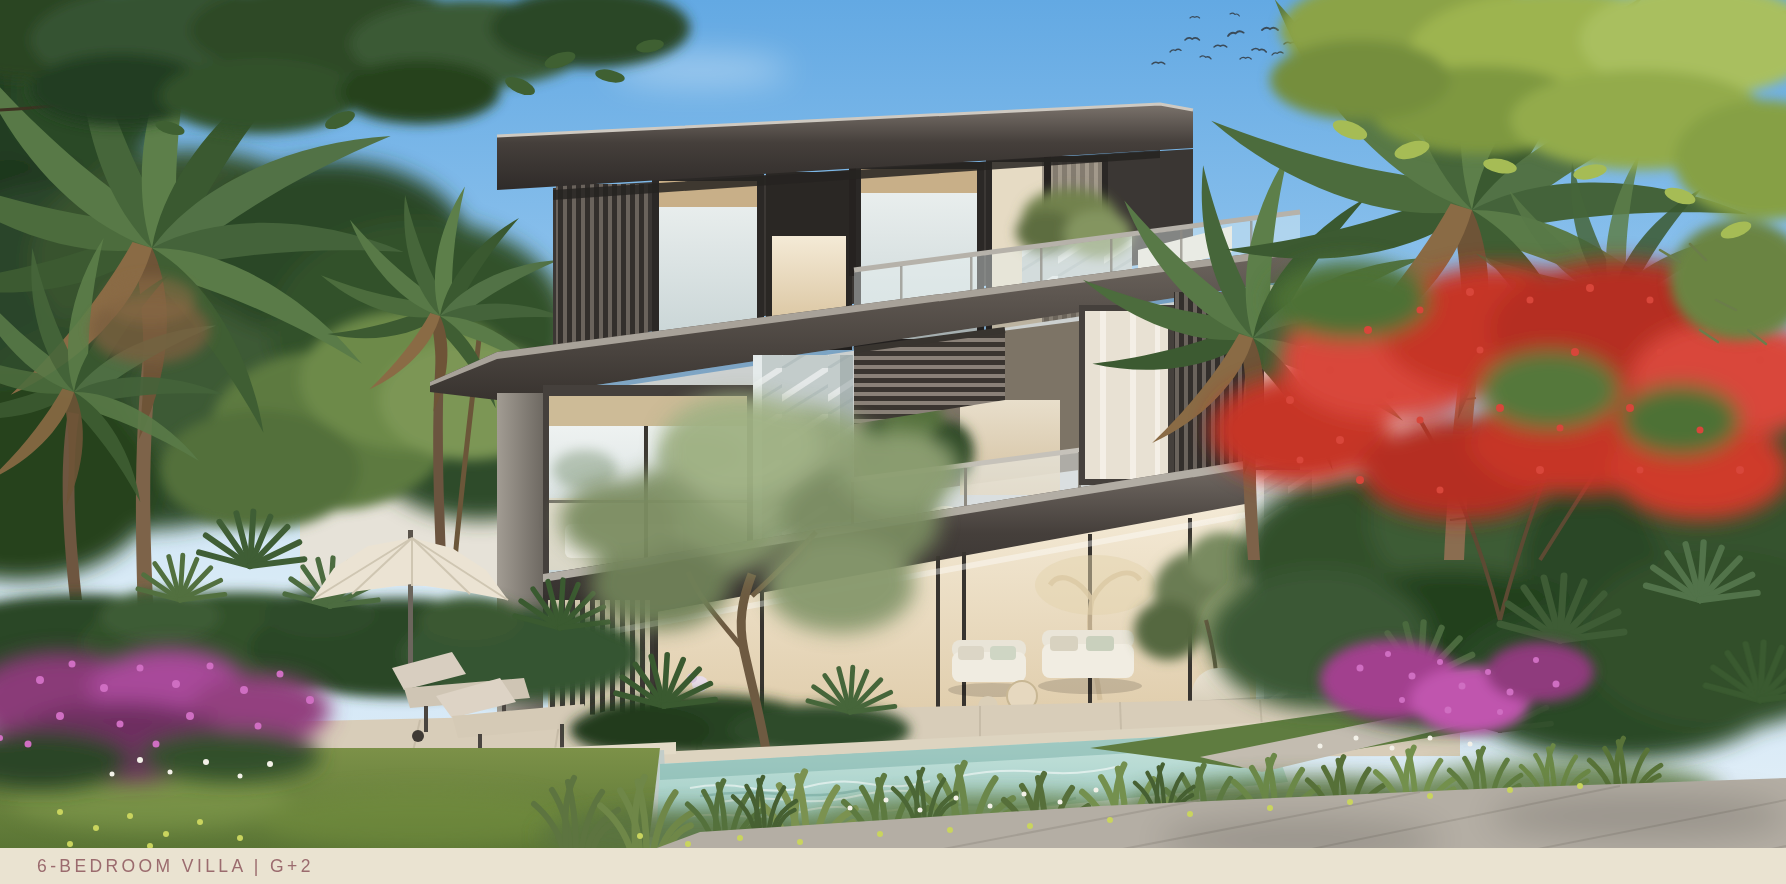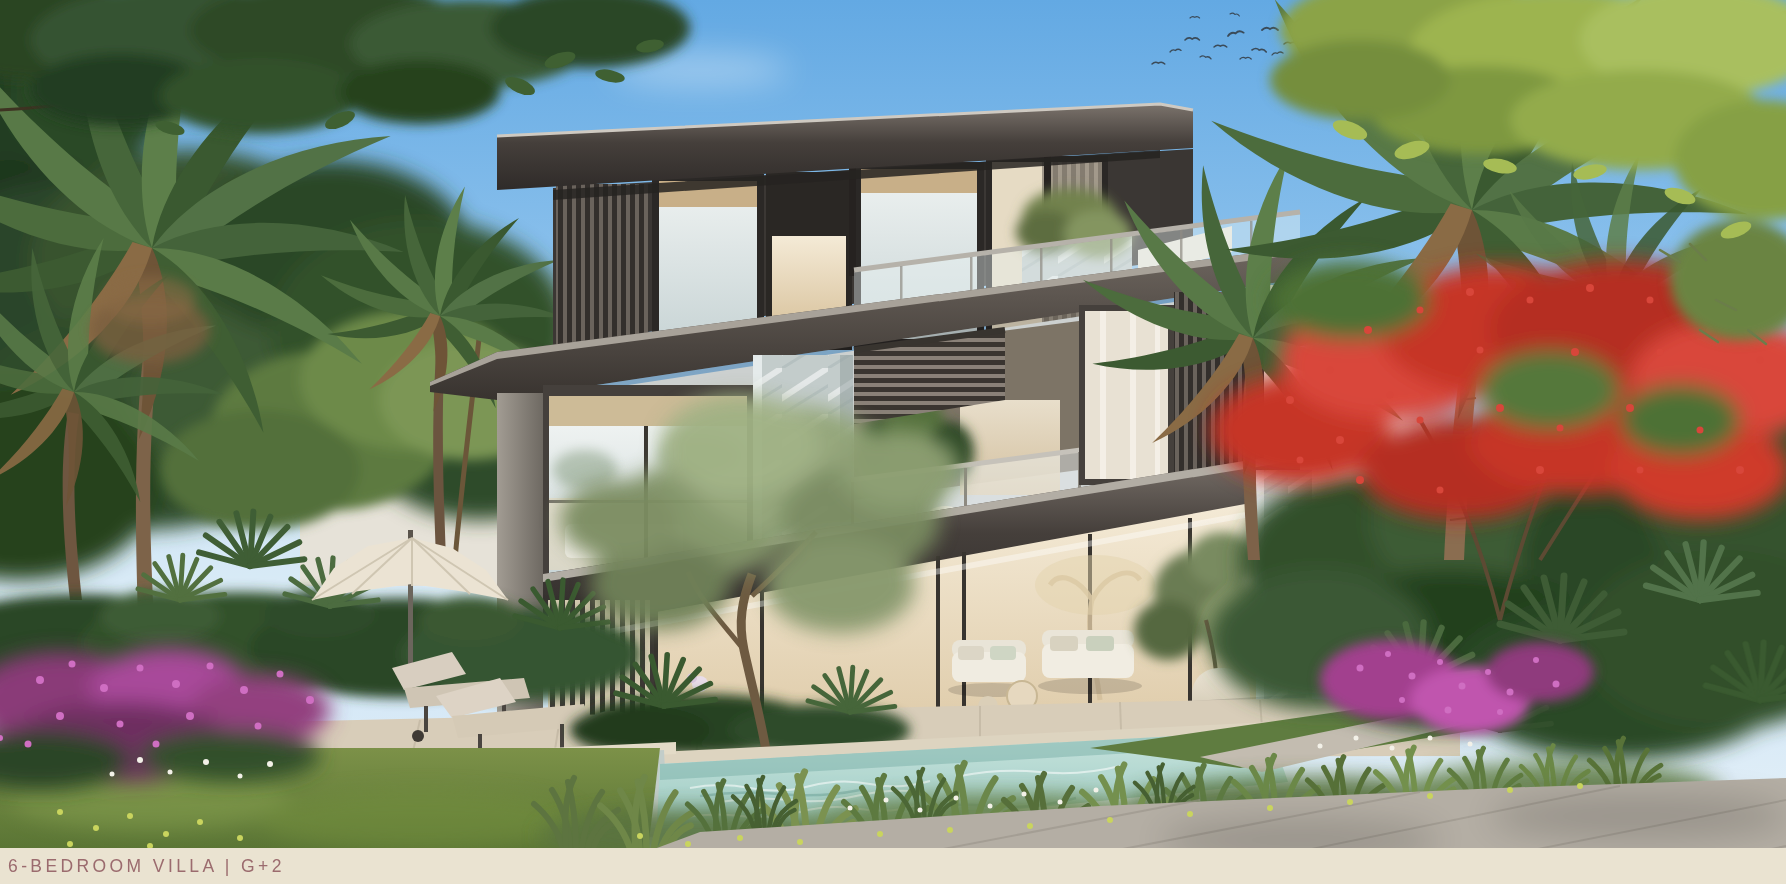--- a/index.html
+++ b/index.html
@@ -1,18 +1,18 @@
 <!DOCTYPE html>
 <html><head>
 <meta charset="utf-8">
 <style>
   html,body{margin:0;padding:0;background:#101010;}
   .stage{position:relative;width:1786px;height:884px;overflow:hidden;font-family:"Liberation Sans",sans-serif;background:#eae3d1;}
   .stage svg{position:absolute;top:0;left:0;display:block;}
-  .caption-bar{position:absolute;left:0;right:0;bottom:0;height:36px;background:#eae3d1;display:flex;align-items:center;padding-left:8px;box-sizing:border-box;}
+  .caption-bar{position:absolute;left:0;right:0;bottom:0;height:36px;background:#eae3d1;display:flex;align-items:center;padding-left:37px;box-sizing:border-box;}
   .caption-text{color:#9b6b6e;font-size:17.5px;font-weight:500;letter-spacing:3.4px;white-space:pre;}
 </style>
 </head>
 <body>
 
 <div class="stage">
 <svg width="1786" height="884" viewBox="0 0 1786 884" role="img" aria-label="Rear garden view of a modern three-storey luxury villa with bronze fascias, marble columns, glass balustrades, an infinity pool, sun loungers, a parasol, palm trees, a red flame tree and tropical flowering landscaping under a blue sky with a flock of birds.">
   <defs>
     <linearGradient id="gSky" x1="0" y1="0" x2="0" y2="1">
       <stop offset="0" stop-color="#63a9e3"></stop>

